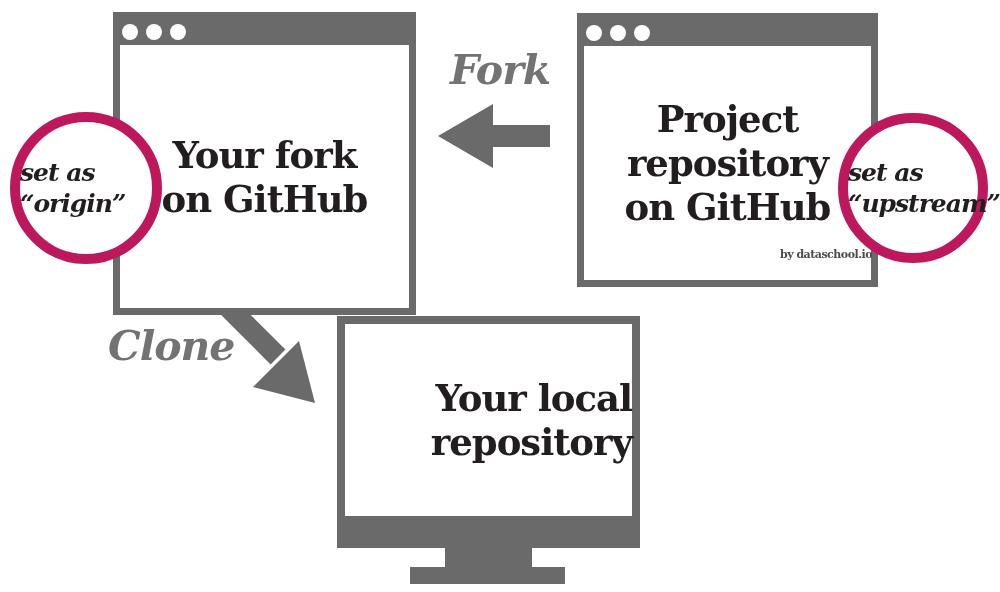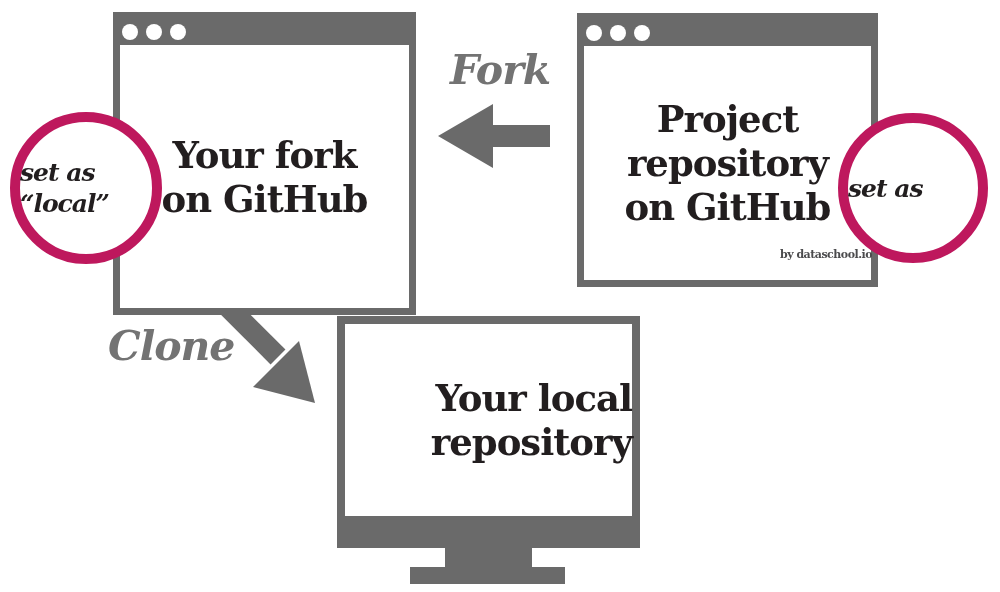--- a/index.html
+++ b/index.html
@@ -88,25 +88,26 @@
     </div>
     <div class="win-content">
       <div class="win-title">Project</div>
       <div class="win-title">repository</div>
       <div class="win-title">on GitHub</div>
     </div>
   </div>
 
   <div class="badge" id="origin-badge">
     <div class="badge-line">set as</div>
-    <div class="badge-line">“local”</div>
+    <div class="badge-line">“origin”</div>
   </div>
 
   <div class="badge" id="upstream-badge">
     <div class="badge-line">set as</div>
+    <div class="badge-line">“upstream”</div>
   </div>
 
   <div class="arrow-label" id="clone-label">Clone</div>
   <div class="arrow-label" id="fork-label">Fork</div>
 
   <div id="credit">by dataschool.io</div>
 
   <div id="monitor-frame">
     <div class="win-title">Your local</div>
     <div class="win-title">repository</div>

